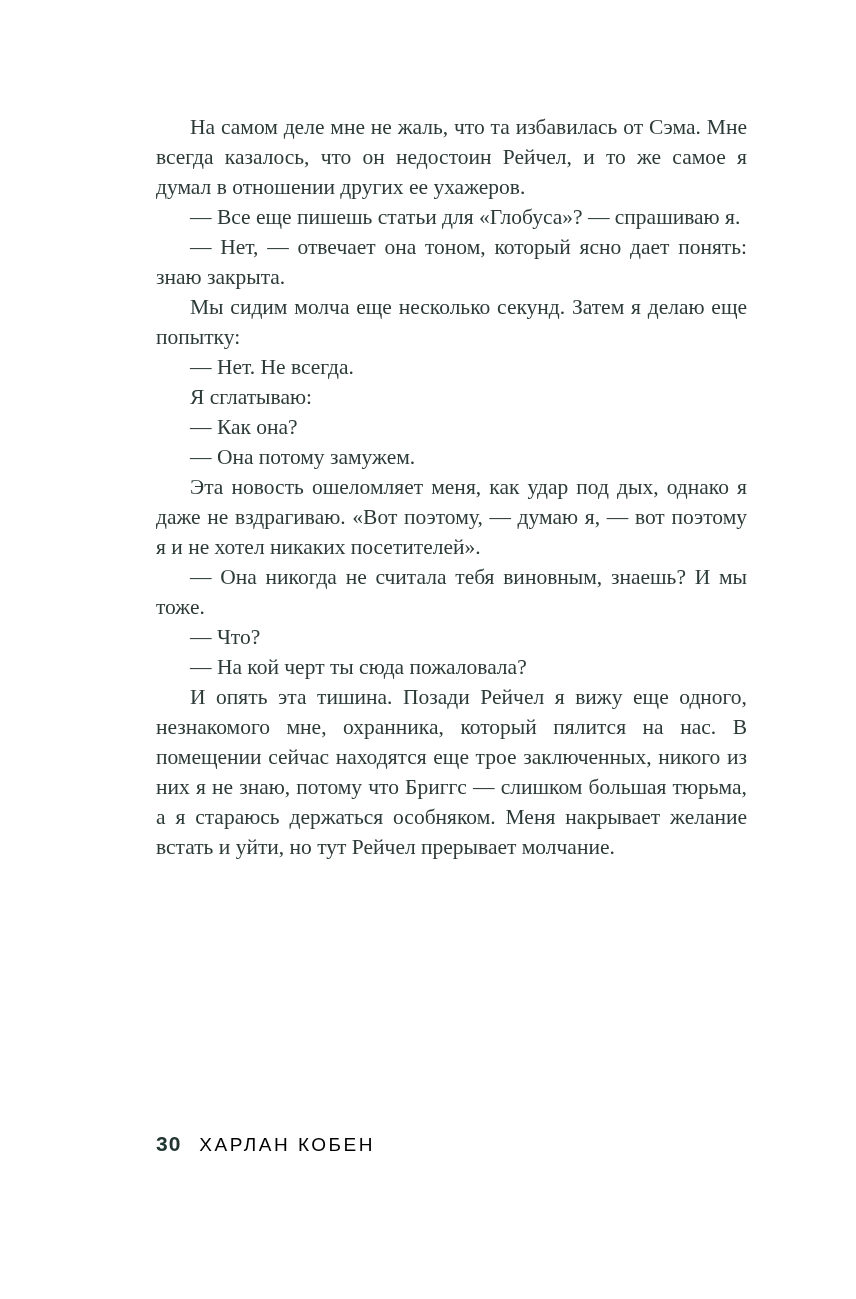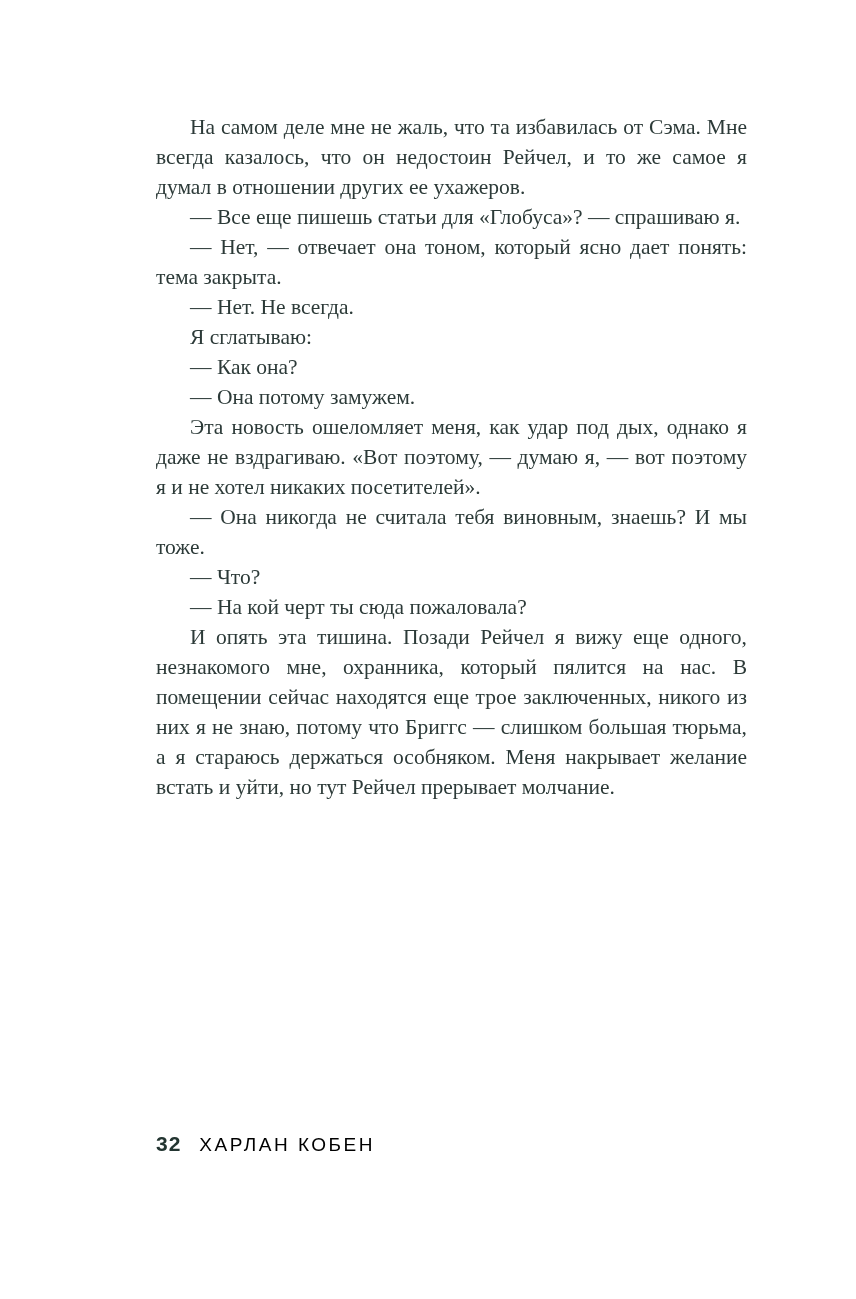--- a/index.html
+++ b/index.html
@@ -56,30 +56,31 @@
   }
 </style>
 </head>
 <body>
 
 <div class="book-page">
 
   <div class="text-block" lang="ru">
     <p>На самом деле мне не жаль, что та избавилась от Сэма. Мне всегда казалось, что он недостоин Рейчел, и то же самое я думал в отношении других ее ухажеров.</p>
     <p>— Все еще пишешь статьи для «Глобуса»? — спрашиваю я.</p>
-    <p>— Нет, — отвечает она тоном, который ясно дает понять: тема закрыта.</p>
+    <p>— Нет, — отвечает она тоном, который ясно дает понять: знаю закрыта.</p>
+    <p>Мы сидим молча еще несколько секунд. Затем я делаю еще попытку:</p>
     <p>— Нет. Не всегда.</p>
     <p>Я сглатываю:</p>
     <p>— Как она?</p>
     <p>— Она потому замужем.</p>
     <p>Эта новость ошеломляет меня, как удар под дых, однако я даже не вздрагиваю. «Вот поэтому, — думаю я, — вот поэтому я и не хотел никаких посетителей».</p>
     <p>— Она никогда не считала тебя виновным, знаешь? И мы тоже.</p>
     <p>— Что?</p>
     <p>— На кой черт ты сюда пожаловала?</p>
     <p>И опять эта тишина. Позади Рейчел я вижу еще одного, незнакомого мне, охранника, который пялится на нас. В помещении сейчас находятся еще трое заключенных, никого из них я не знаю, потому что Бриггс — слишком большая тюрьма, а я стараюсь держаться особняком. Меня накрывает желание встать и уйти, но тут Рейчел прерывает молчание.</p>
   </div>
 
   <div class="page-footer">
-    <span class="page-number">32</span>
+    <span class="page-number">30</span>
     <span class="running-title">ХАРЛАН КОБЕН</span>
   </div>
 
 </div>
 
 </body></html>

